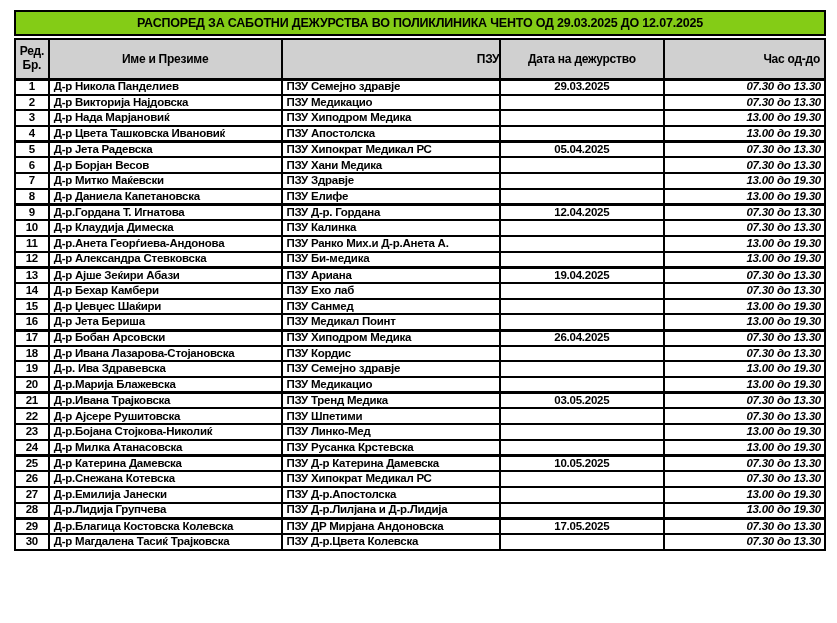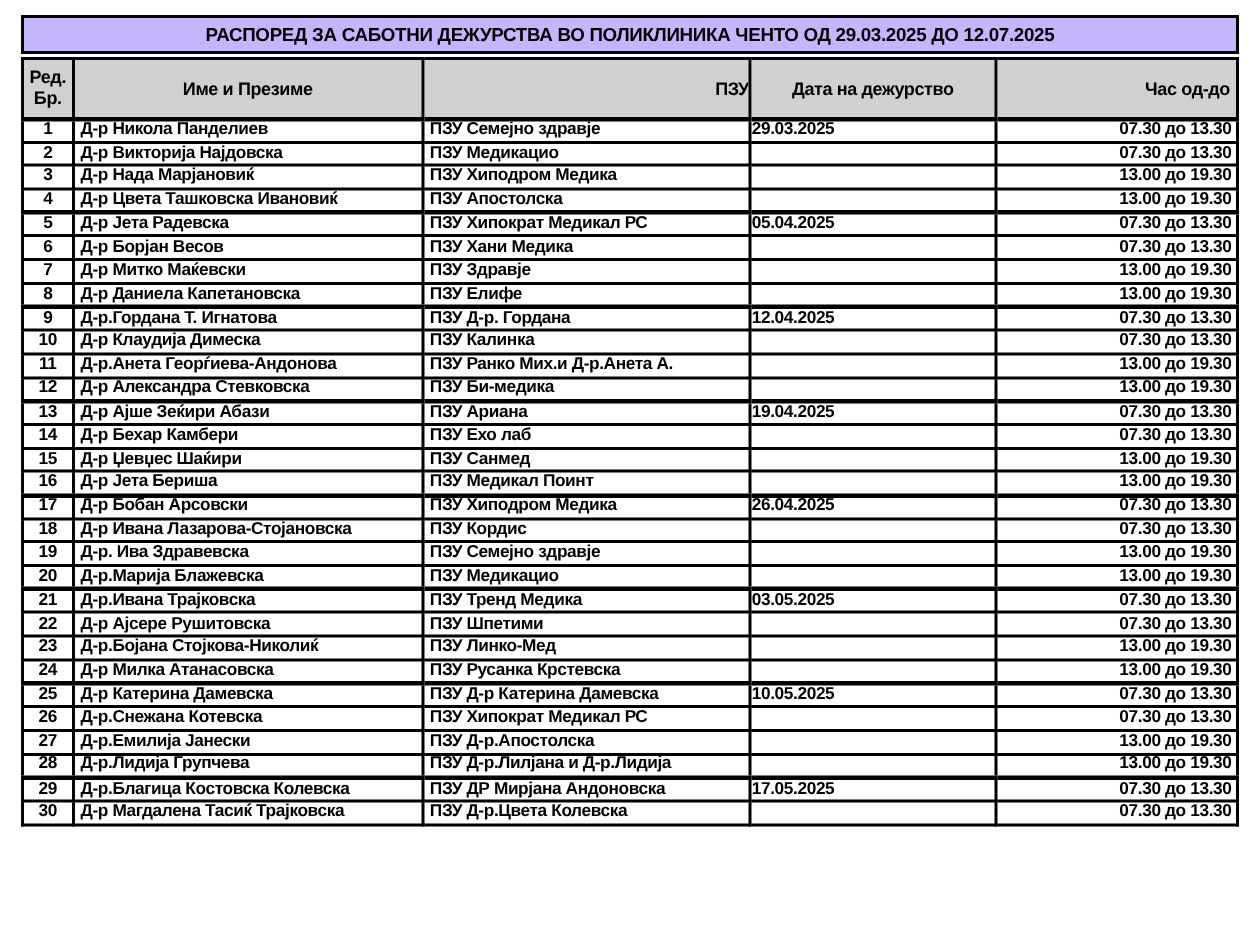--- a/index.html
+++ b/index.html
@@ -11,21 +11,21 @@
     overflow: hidden;
   }
   .sheet {
     position: absolute;
     left: 14px; top: 10px;
     width: 812px;
   }
   .title-bar {
     width: 100%;
     border: 2px solid #000;
-    background: #c4b5fd;
+    background: #84cc16;
     height: 26px;
     line-height: 22px;
     text-align: center;
     font-size: 12.5px;
     font-weight: 700;
     letter-spacing: -0.2px;
     margin-bottom: 2px;
   }
   table.schedule {
     border-collapse: collapse;
@@ -46,30 +46,30 @@
     height: 40px;
     font-size: 12px;
     border-bottom: 3px solid #000;
   }
   table.schedule tbody td { height: 15.7px; line-height: 1; }
   tr.group-start td { border-top: 3px solid #000; }
   .col-num  { width: 33px; }
   .col-name { width: 228px; }
   .col-pzu  { width: 214px; }
   .col-date { width: 160px; }
-  .col-time { width: 158px; }
+  .col-time { width: 158px; font-style: italic; }
   th.h-num   { text-align: center; line-height: 1.15; }
   th.h-name  { text-align: center; }
   th.h-pzu   { text-align: right; padding-left: 4px; }
   th.h-date  { }
   th.h-time  { text-align: right; padding-right: 4px; }
   td.col-num  { text-align: center; }
   td.col-name { text-align: left; padding-left: 4px; }
   td.col-pzu  { text-align: left; padding-left: 4px; }
-  td.col-date { }
+  td.col-date { text-align: center; }
   td.col-time { text-align: right; padding-right: 3px; }
 </style>
 </head>
 <body>
 
 <div class="sheet">
 
   <div class="title-bar">РАСПОРЕД ЗА САБОТНИ ДЕЖУРСТВА ВО ПОЛИКЛИНИКА ЧЕНТО ОД 29.03.2025 ДО 12.07.2025</div>
 
   <table class="schedule">

